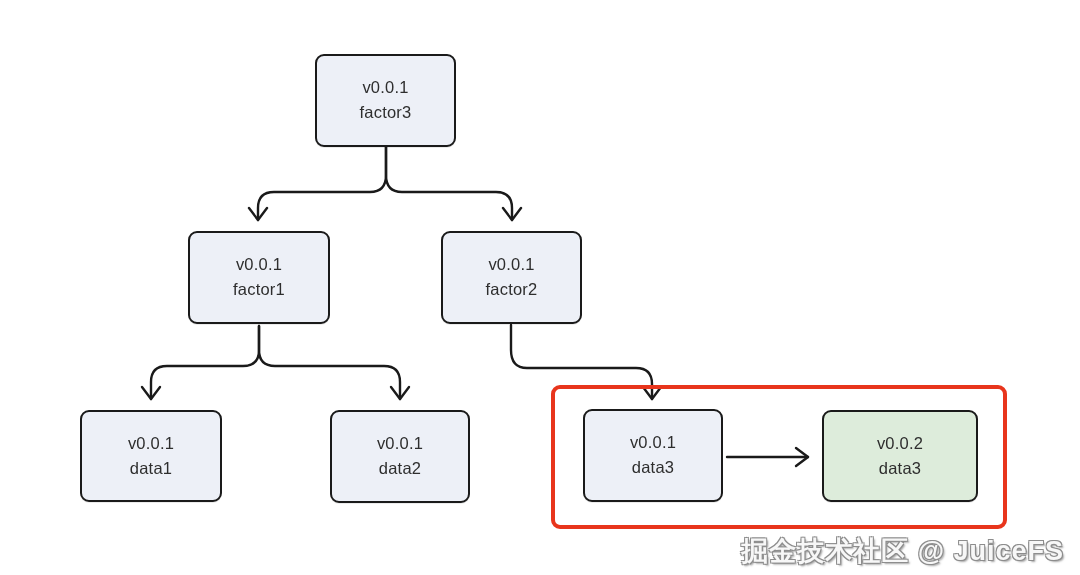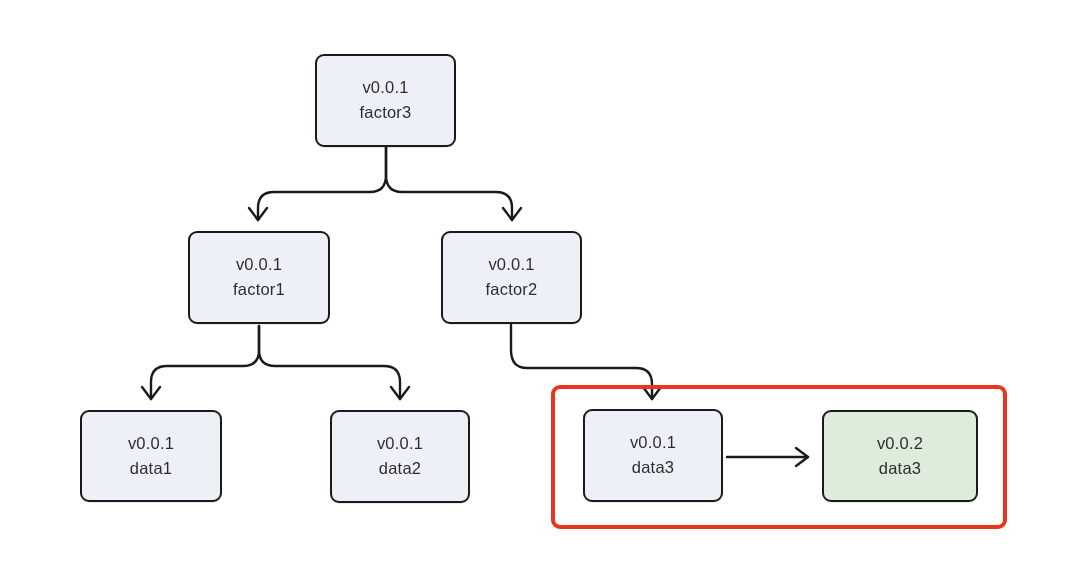--- a/index.html
+++ b/index.html
@@ -117,14 +117,15 @@
   <div class="node" style="left:583px; top:409px; width:140px; height:93px;">
     <span>v0.0.1</span>
     <span>data3</span>
   </div>
 
   <div class="node node--green" style="left:822px; top:410px; width:156px; height:92px;">
     <span>v0.0.2</span>
     <span>data3</span>
   </div>
 
+  <div class="watermark">掘金技术社区 @ JuiceFS</div>
 
 </div>
 
 </body></html>

